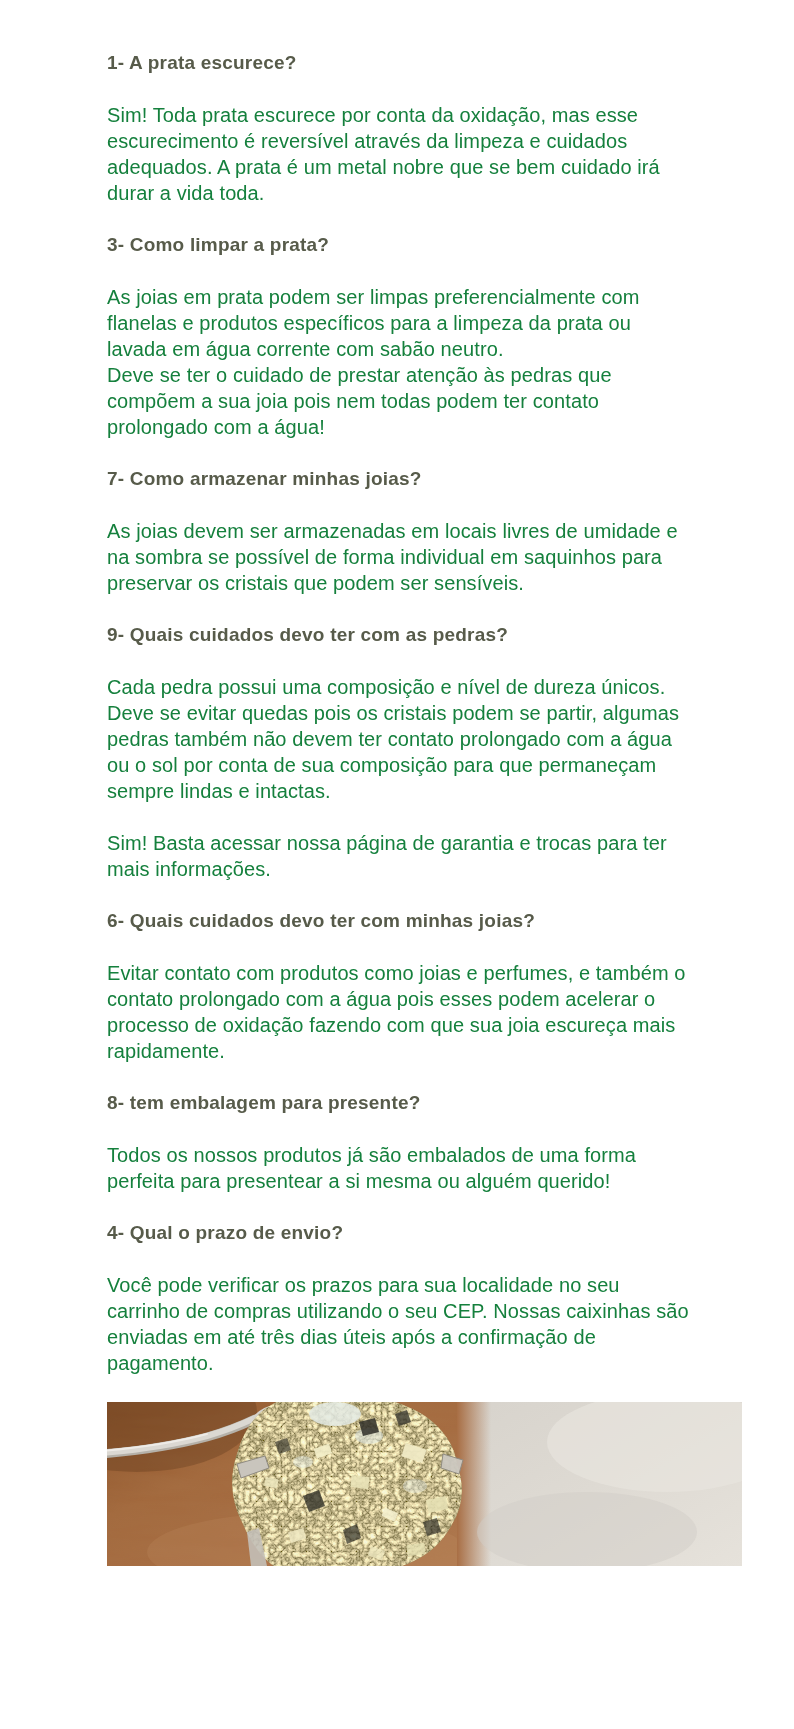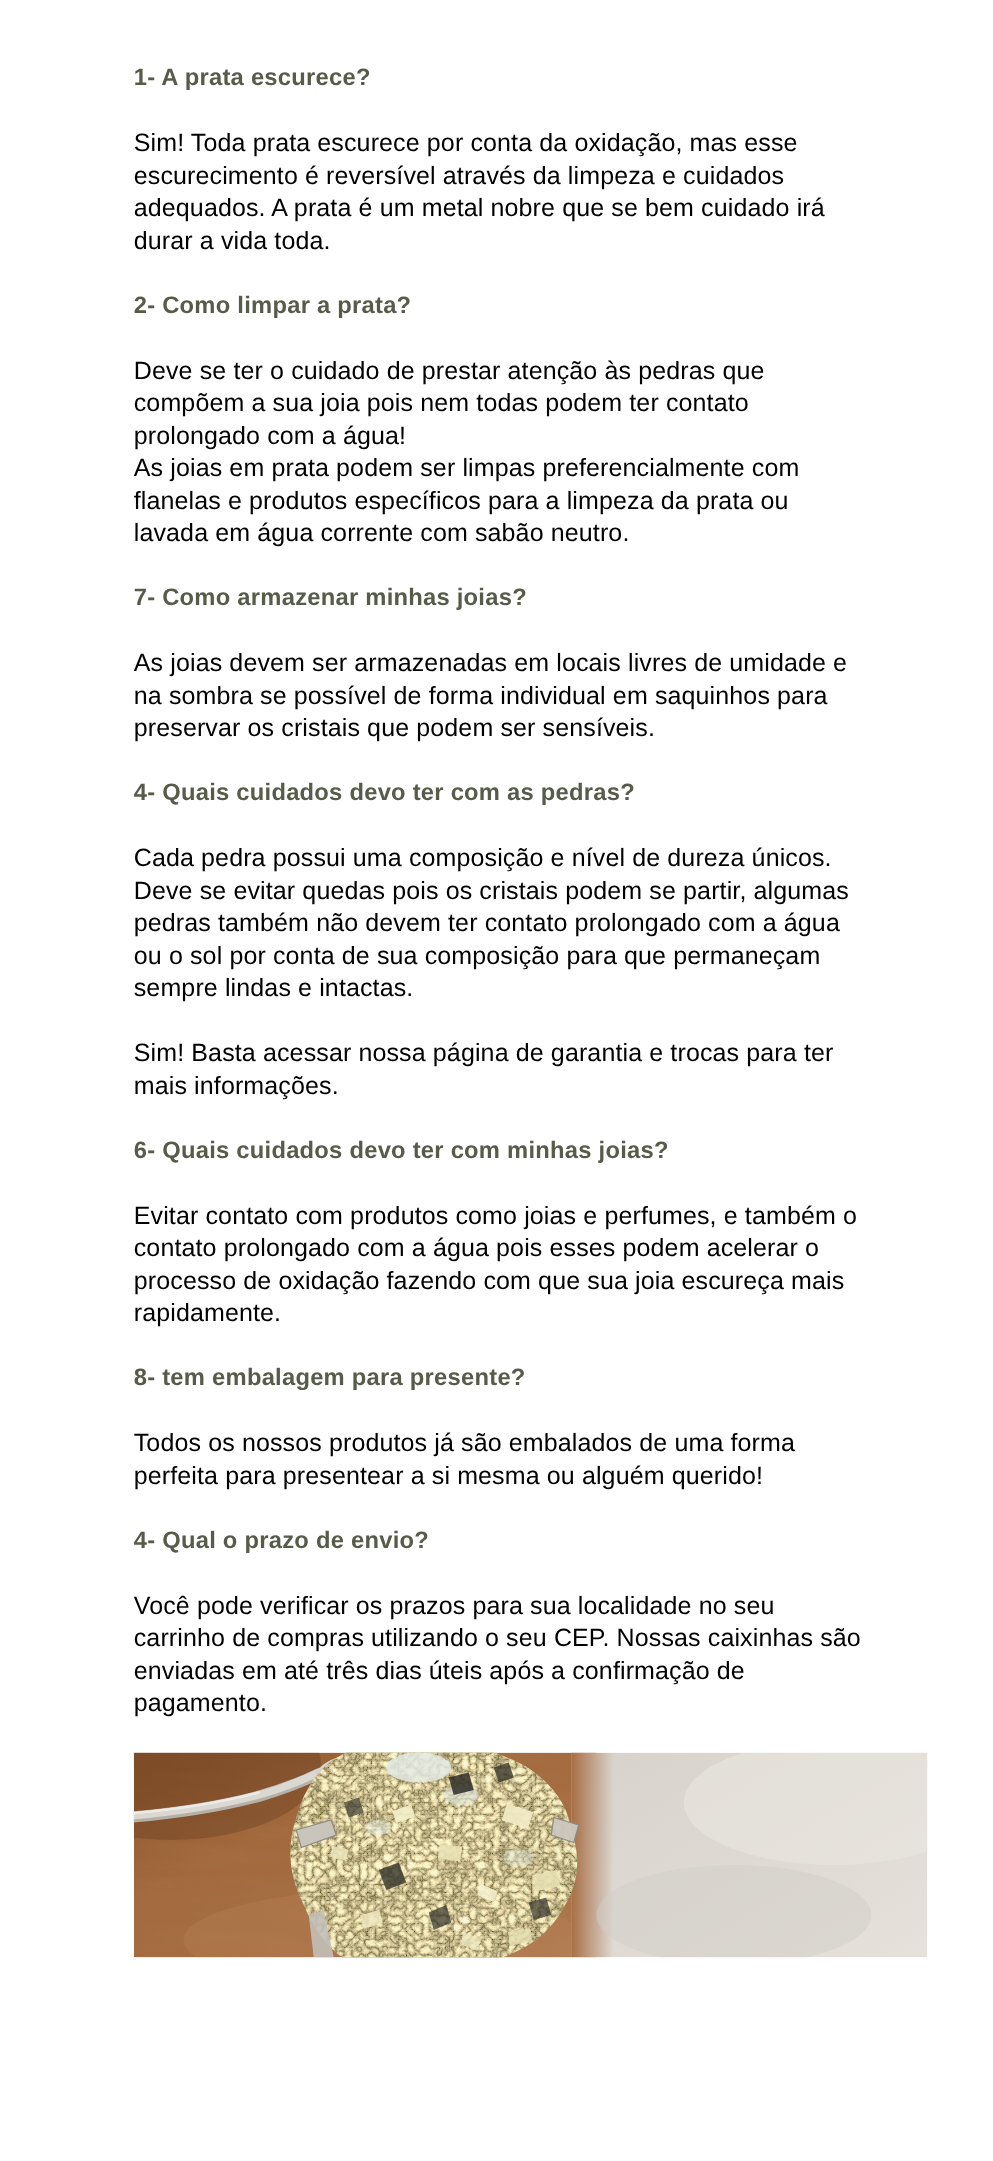--- a/index.html
+++ b/index.html
@@ -28,21 +28,21 @@
     line-height: 26px;
     font-weight: 700;
     color: #575b4a;
     letter-spacing: 0.2px;
   }
   .faq-answer {
     margin: 0;
     font-size: 20px;
     line-height: 26px;
     font-weight: 400;
-    color: #000000;
+    color: #15803d;
     letter-spacing: 0.1px;
   }
   .faq-answer-block {
     margin: 0 0 26px 0;
   }
   .photo-wrap {
     margin-top: 20px;
     width: 635px;
     height: 164px;
     overflow: hidden;
@@ -62,36 +62,36 @@
   <div class="faq">
 
     <section>
       <h3 class="faq-question">1- A prata escurece?</h3>
       <div class="faq-answer-block">
         <p class="faq-answer">Sim! Toda prata escurece por conta da oxidação, mas esse escurecimento é reversível através da limpeza e cuidados adequados. A prata é um metal nobre que se bem cuidado irá durar a vida toda.</p>
       </div>
     </section>
 
     <section>
-      <h3 class="faq-question">2- Como limpar a prata?</h3>
-      <div class="faq-answer-block">
+      <h3 class="faq-question">3- Como limpar a prata?</h3>
+      <div class="faq-answer-block">
+        <p class="faq-answer">As joias em prata podem ser limpas preferencialmente com flanelas e produtos específicos para a limpeza da prata ou lavada em água corrente com sabão neutro.</p>
         <p class="faq-answer">Deve se ter o cuidado de prestar atenção às pedras que compõem a sua joia pois nem todas podem ter contato prolongado com a água!</p>
-        <p class="faq-answer">As joias em prata podem ser limpas preferencialmente com flanelas e produtos específicos para a limpeza da prata ou lavada em água corrente com sabão neutro.</p>
       </div>
     </section>
 
     <section>
       <h3 class="faq-question">7- Como armazenar minhas joias?</h3>
       <div class="faq-answer-block">
         <p class="faq-answer">As joias devem ser armazenadas em locais livres de umidade e na sombra se possível de forma individual em saquinhos para preservar os cristais que podem ser sensíveis.</p>
       </div>
     </section>
 
     <section>
-      <h3 class="faq-question">4- Quais cuidados devo ter com as pedras?</h3>
+      <h3 class="faq-question">9- Quais cuidados devo ter com as pedras?</h3>
       <div class="faq-answer-block">
         <p class="faq-answer">Cada pedra possui uma composição e nível de dureza únicos. Deve se evitar quedas pois os cristais podem se partir, algumas pedras também não devem ter contato prolongado com a água ou o sol por conta de sua composição para que permaneçam sempre lindas e intactas.</p>
       </div>
     </section>
 
     <section>
       <div class="faq-answer-block">
         <p class="faq-answer">Sim! Basta acessar nossa página de garantia e trocas para ter mais informações.</p>
       </div>
     </section>

